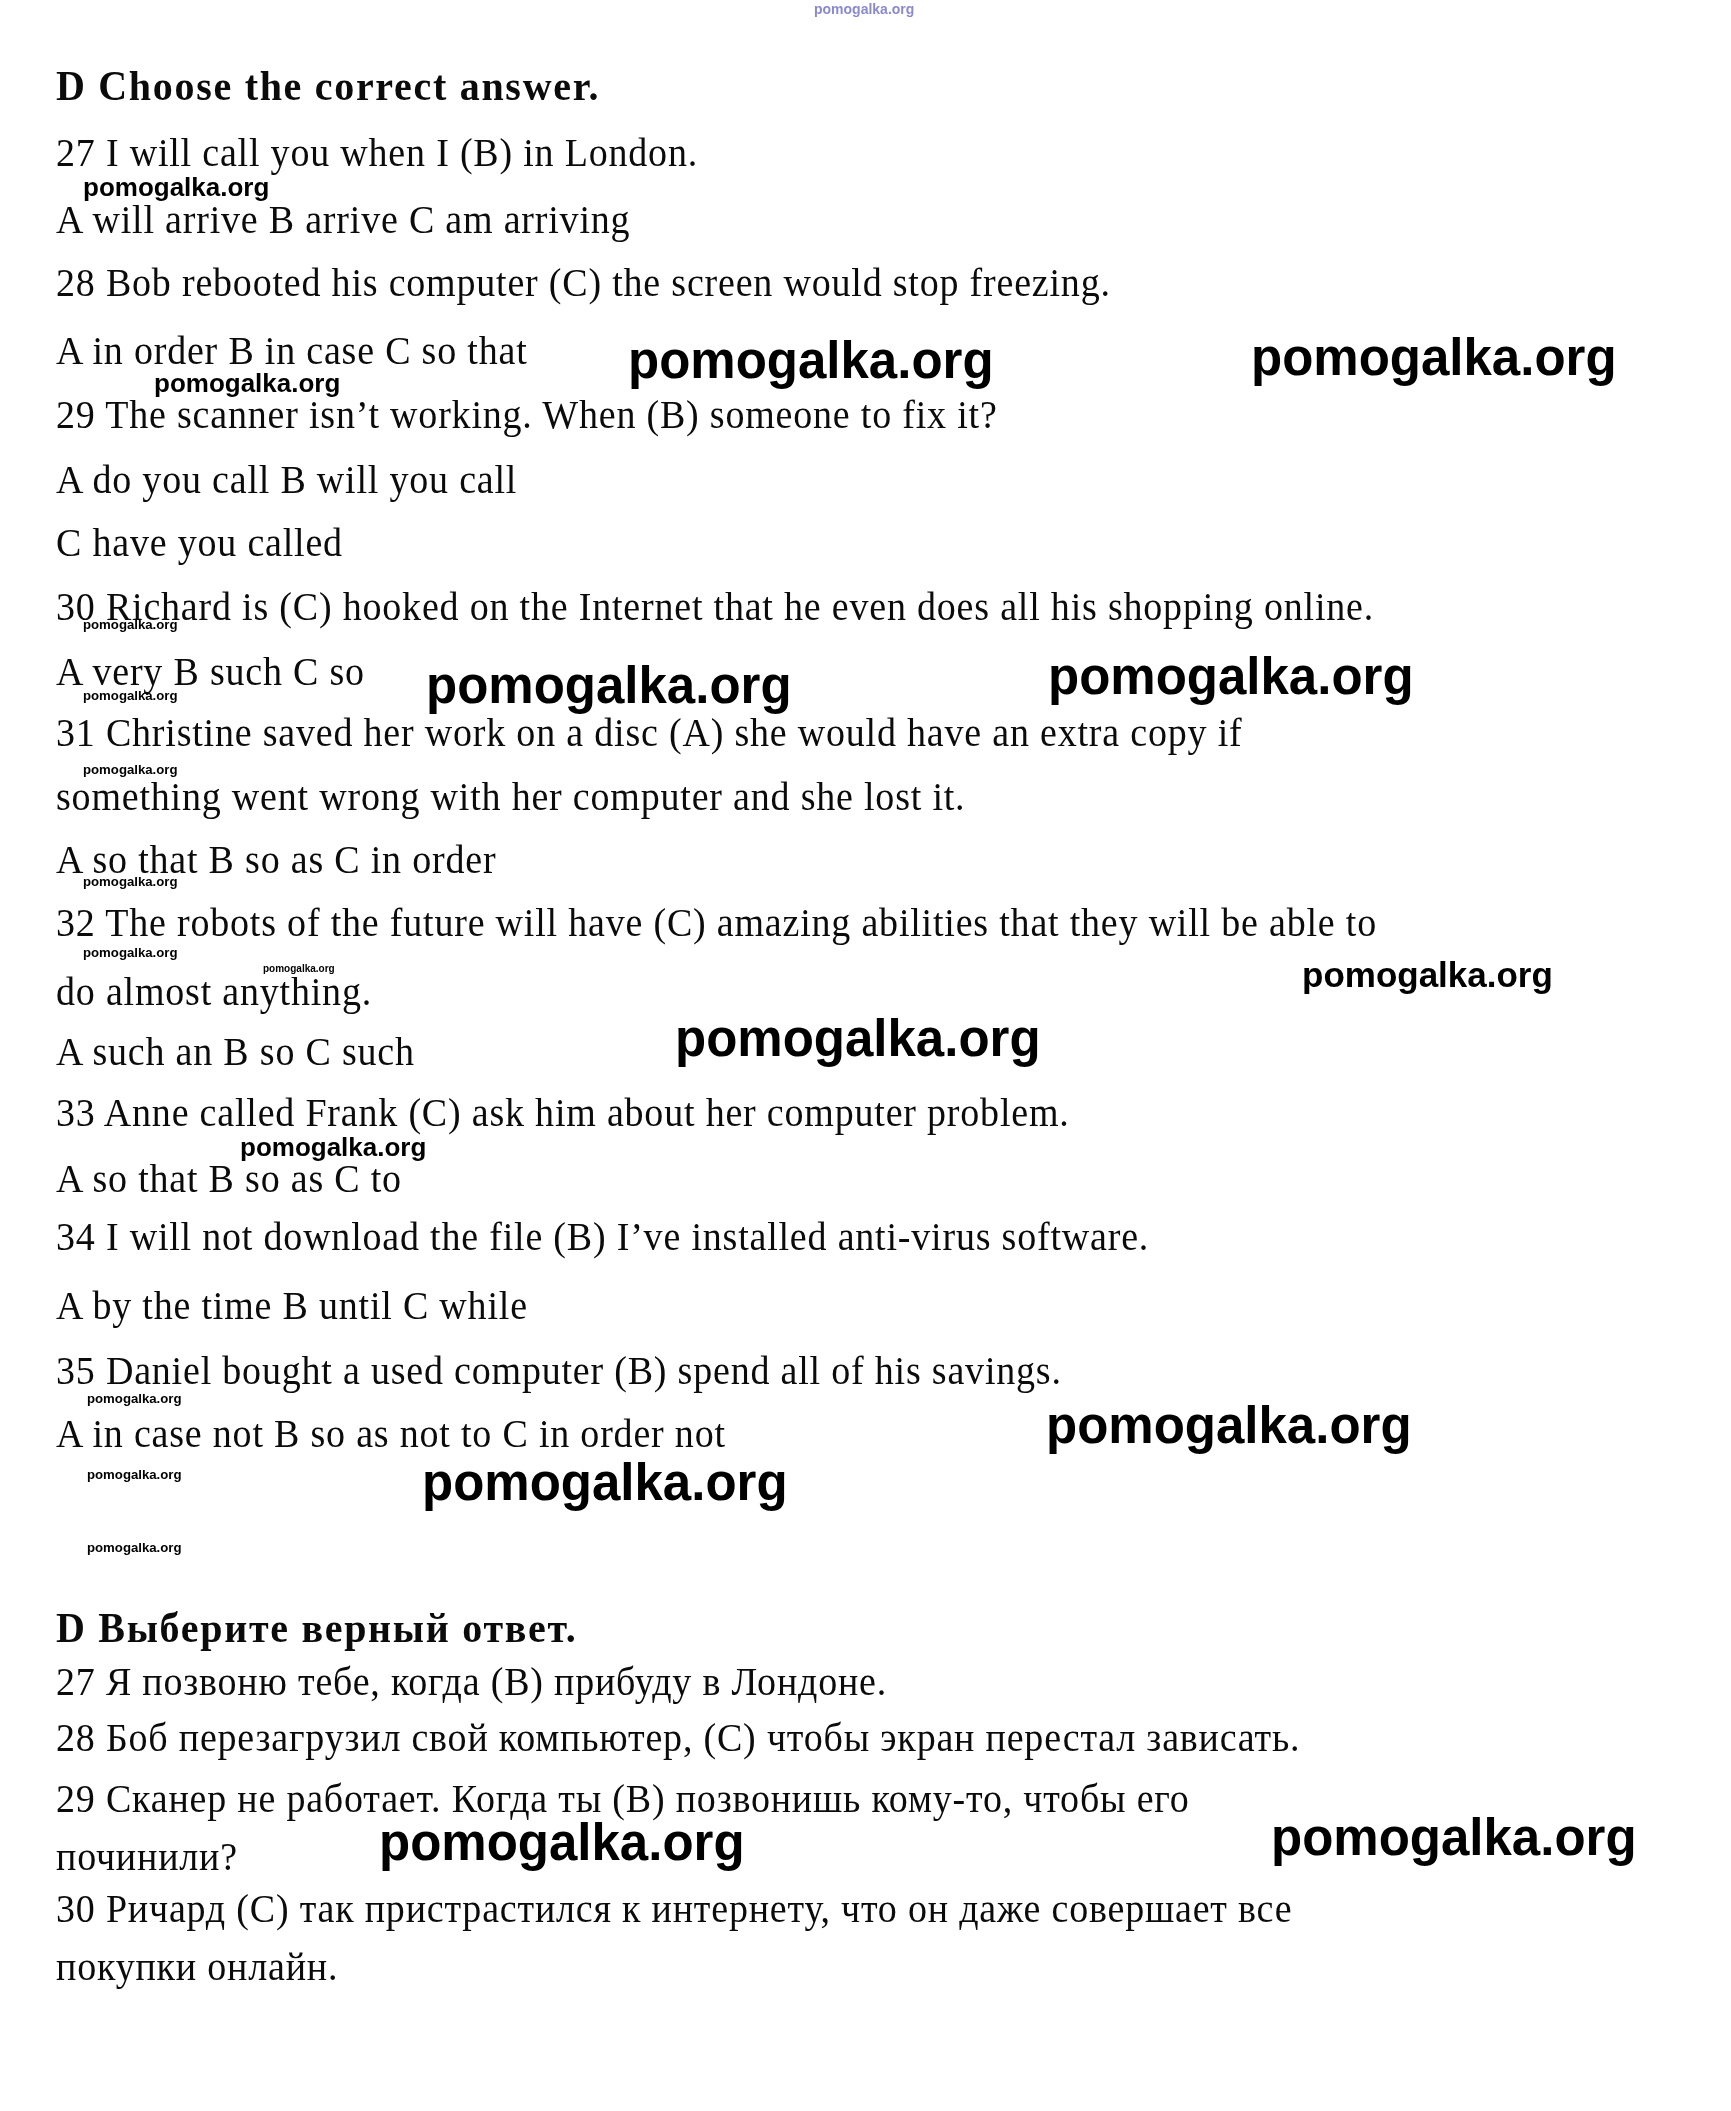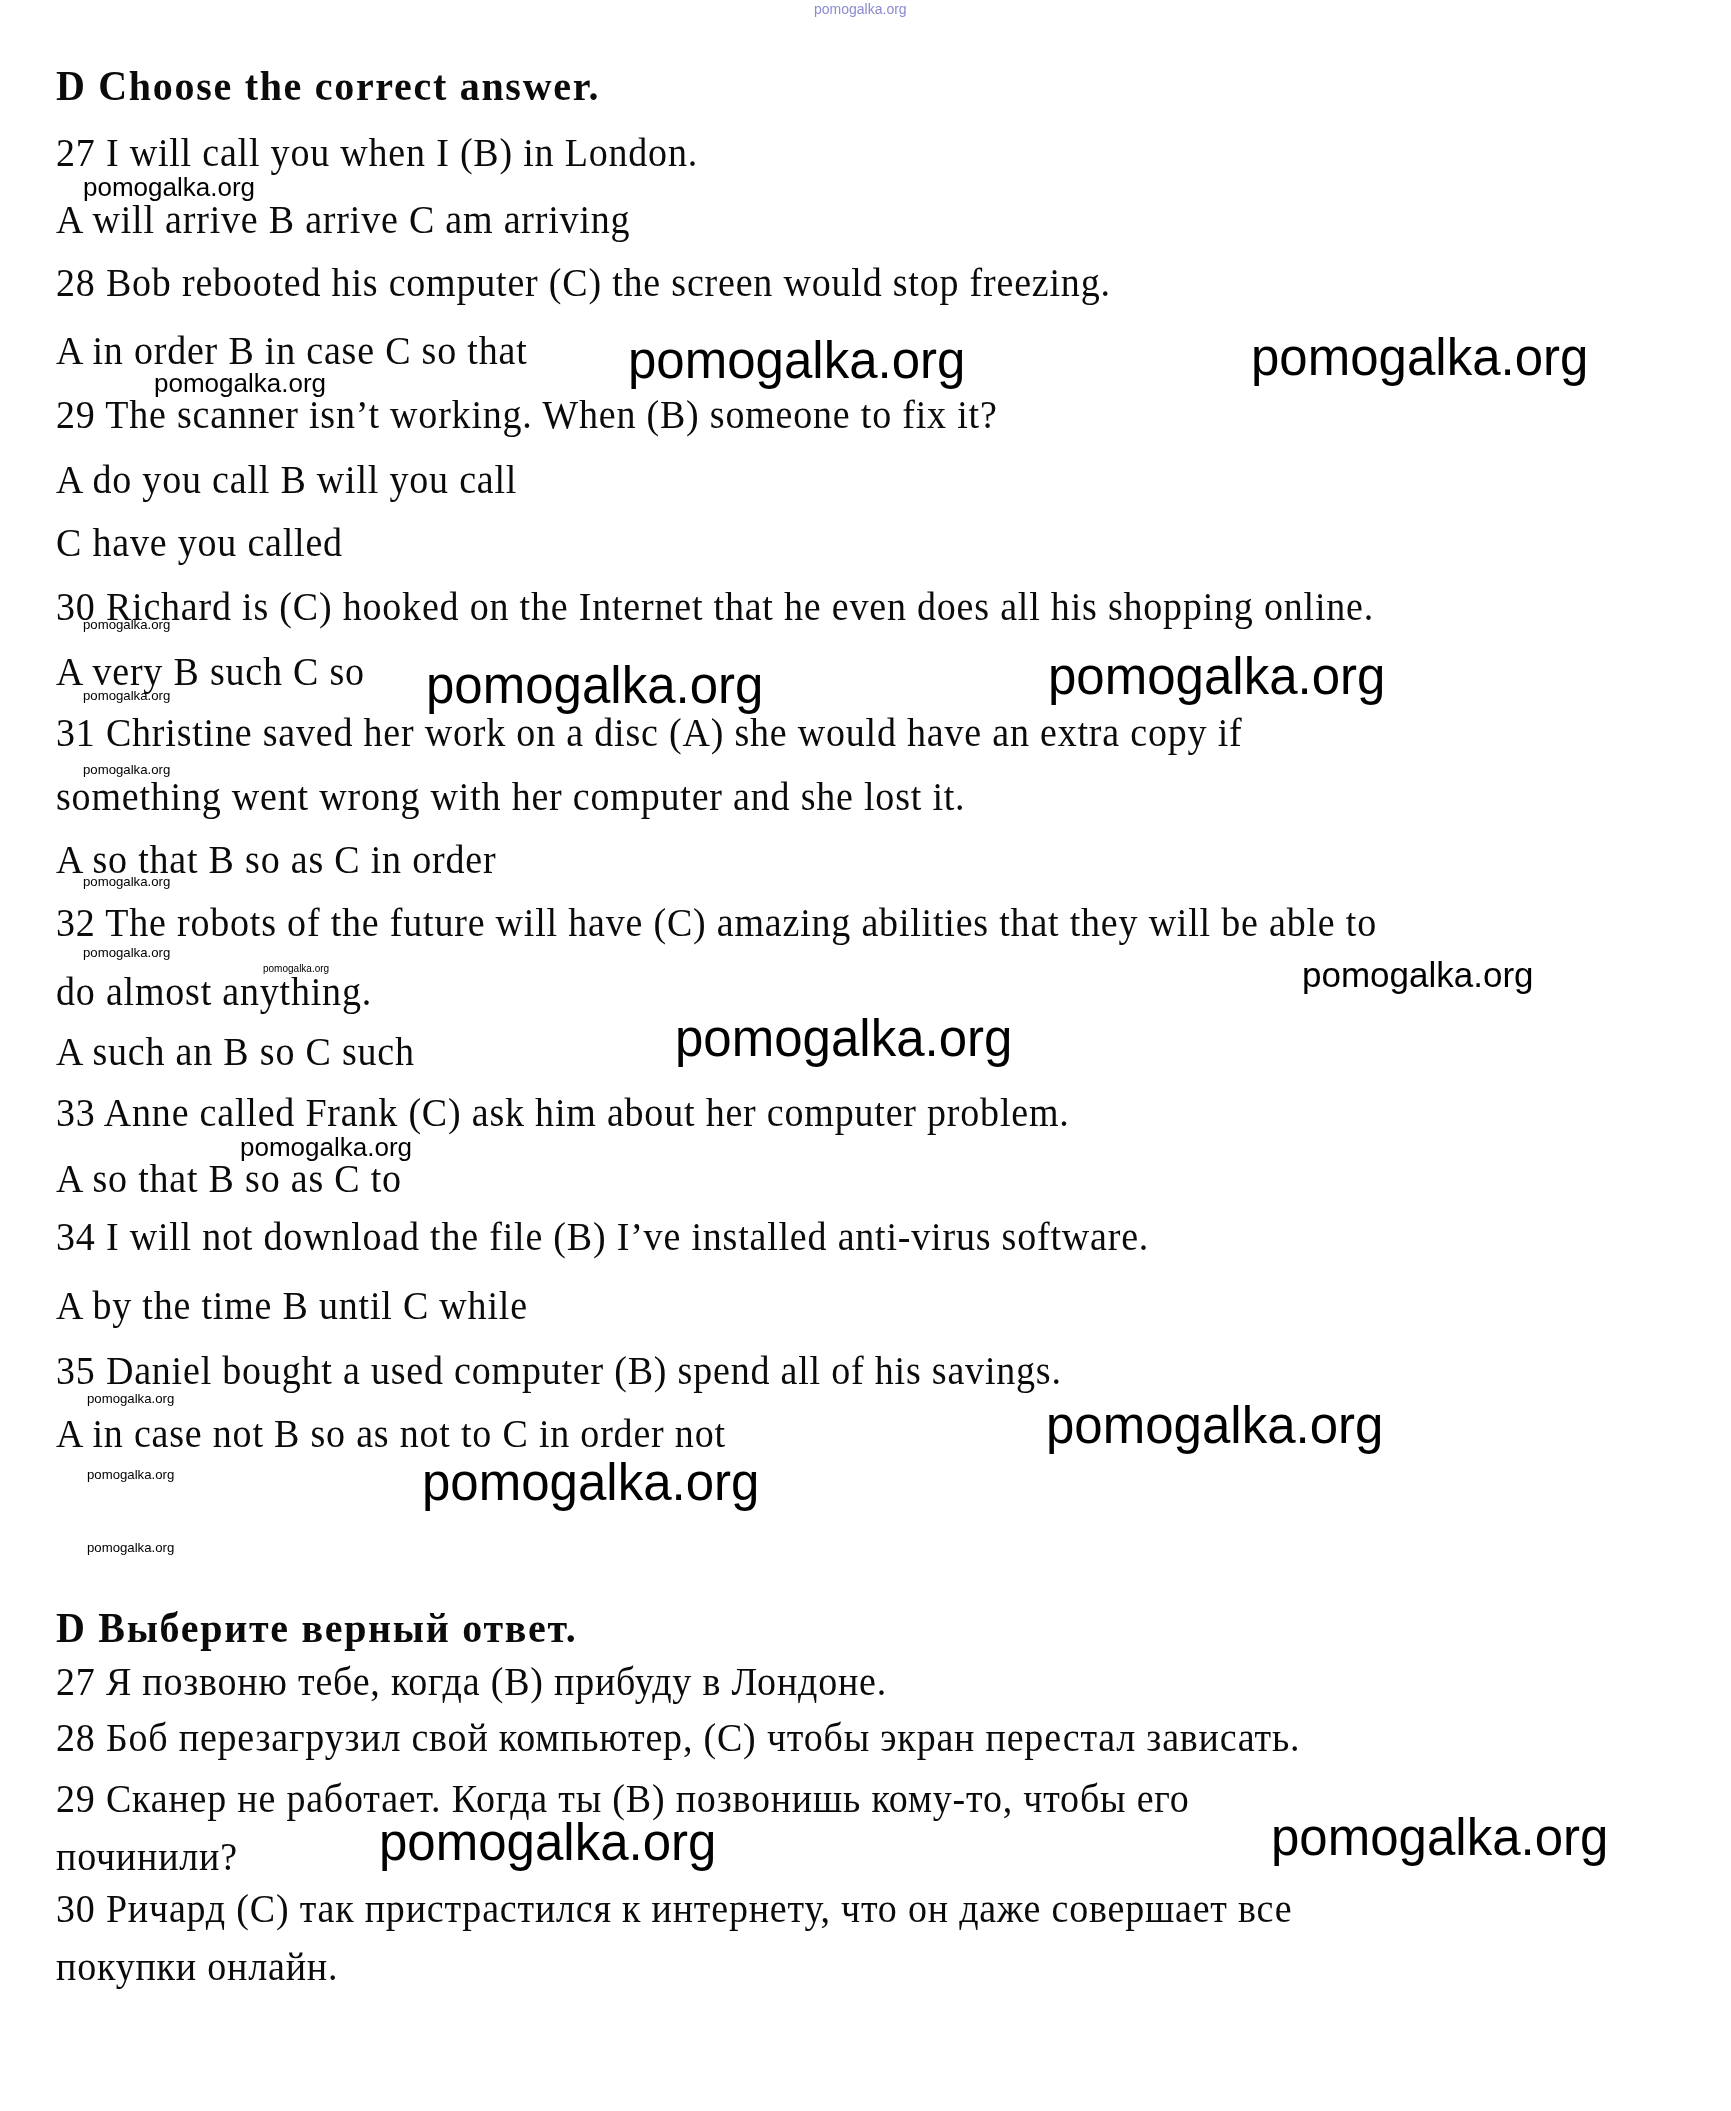--- a/index.html
+++ b/index.html
@@ -22,21 +22,21 @@
     transform-origin: left top;
   }
   .line.heading {
     font-weight: bold;
     font-size: 40px;
     letter-spacing: 1.7px;
   }
   .wm {
     position: absolute;
     font-family: "Liberation Sans", sans-serif;
-    font-weight: normal;
+    font-weight: bold;
     white-space: nowrap;
     line-height: 1;
     color: #000000;
   }
   .wm-big   { font-size: 51px; }
   .wm-med   { font-size: 35px; }
   .wm-small { font-size: 26px; }
   .wm-tiny  { font-size: 13.2px; }
   .wm-mini  { font-size: 10px; }
   .wm-top   { font-size: 14px; color: #8a8ad0; }

